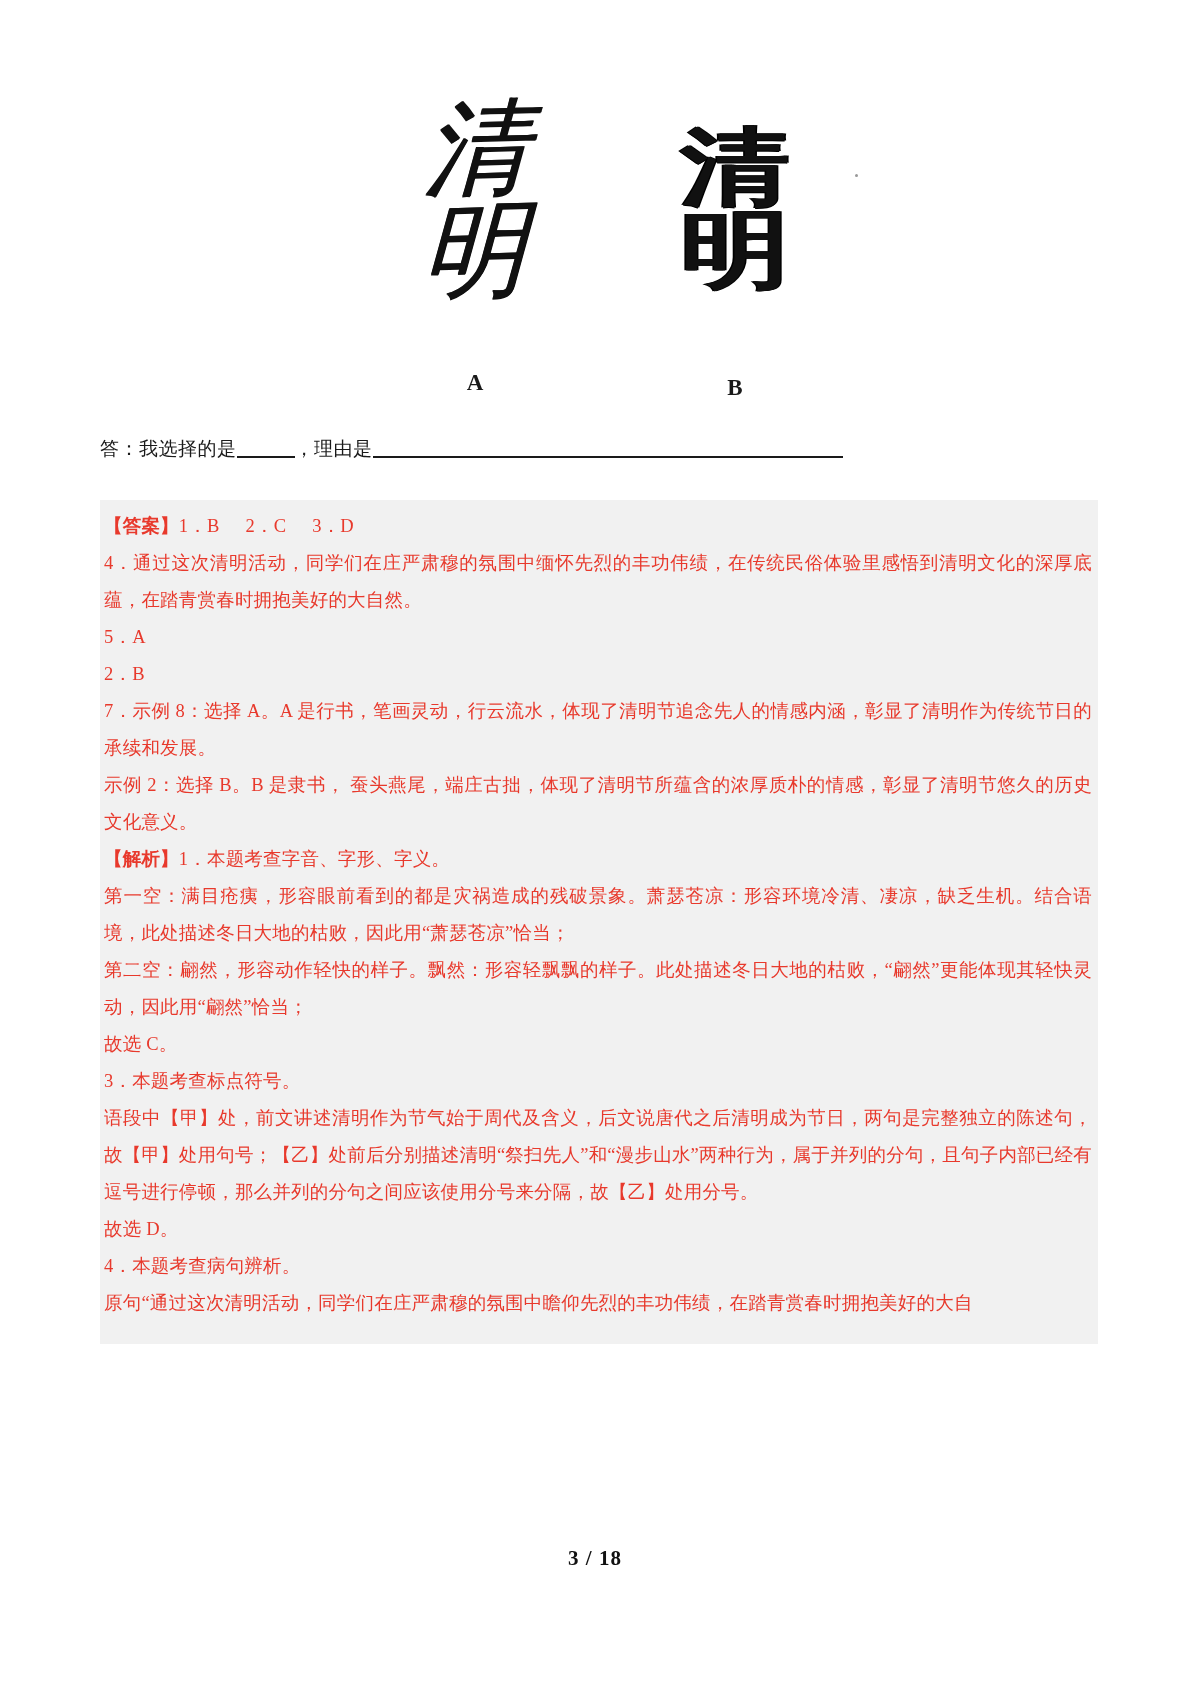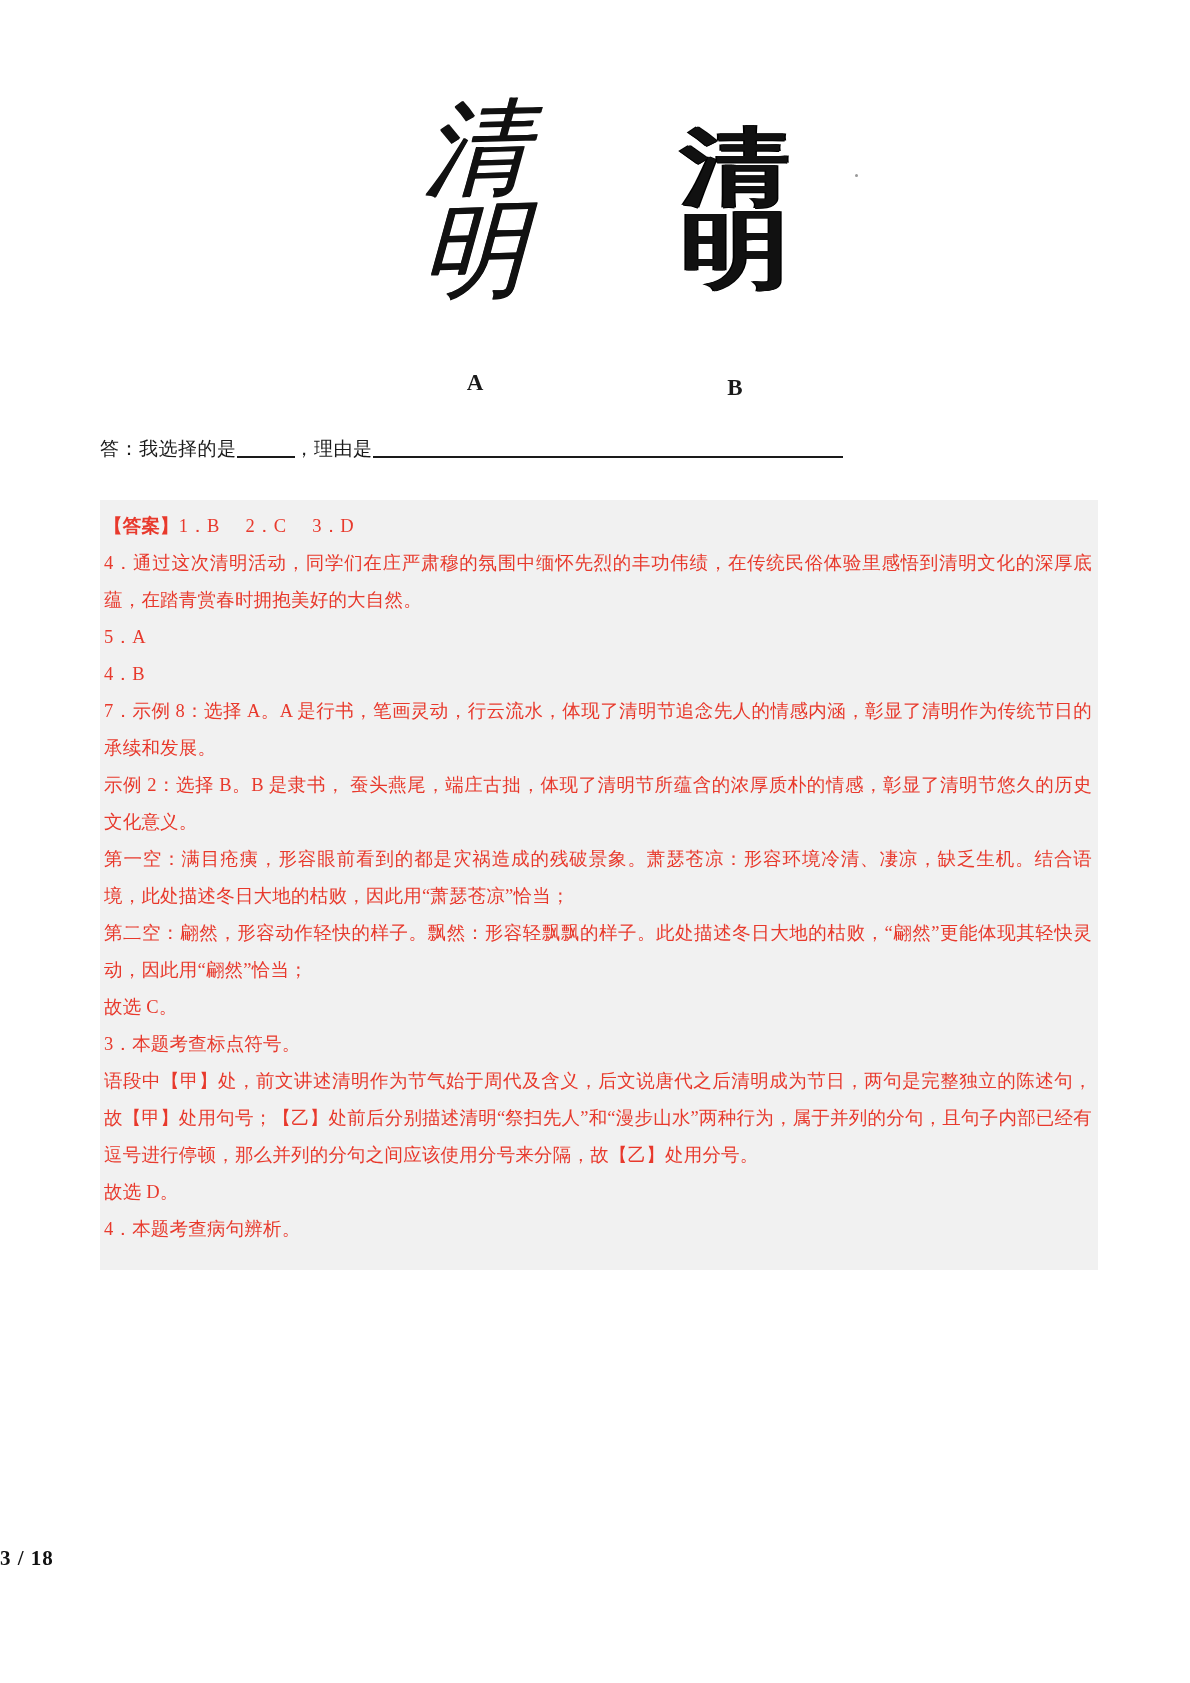--- a/index.html
+++ b/index.html
@@ -136,20 +136,21 @@
     font-weight: bold;
   }
   .ans-p .sp { display: inline-block; width: 26px; }
 
   
   .footer {
     position: absolute;
     left: 0;
     top: 1546px;
     width: 1190px;
+    text-align: center;
     font-family: "Liberation Serif", serif;
     font-weight: bold;
     font-size: 21px;
     color: #111111;
     letter-spacing: 1px;
   }
 </style>
 </head>
 <body>
 
@@ -184,43 +185,45 @@
   </div>
 
   <div class="answer-block">
 
     <p class="ans-p nowrap"><b class="lab">【答案】</b><span>1．B</span><span class="sp"></span><span>2．C</span><span class="sp"></span><span>3．D</span></p>
 
     <p class="ans-p">4．通过这次清明活动，同学们在庄严肃穆的氛围中缅怀先烈的丰功伟绩，在传统民俗体验里感悟到清明文化的深厚底蕴，在踏青赏春时拥抱美好的大自然。</p>
 
     <p class="ans-p">5．A</p>
 
-    <p class="ans-p">4．B</p>
+    <p class="ans-p">2．B</p>
 
     <p class="ans-p">7．示例 8：选择 A。A 是行书，笔画灵动，行云流水，体现了清明节追念先人的情感内涵，彰显了清明作为传统节日的承续和发展。</p>
 
     <p class="ans-p">示例 2：选择 B。B 是隶书， 蚕头燕尾，端庄古拙，体现了清明节所蕴含的浓厚质朴的情感，彰显了清明节悠久的历史文化意义。</p>
 
+    <p class="ans-p"><b class="lab">【解析】</b><span>1．本题考查字音、字形、字义。</span></p>
 
 
 
     <p class="ans-p">第一空：满目疮痍，形容眼前看到的都是灾祸造成的残破景象。萧瑟苍凉：形容环境冷清、凄凉，缺乏生机。结合语境，此处描述冬日大地的枯败，因此用“萧瑟苍凉”恰当；</p>
 
     <p class="ans-p">第二空：翩然，形容动作轻快的样子。飘然：形容轻飘飘的样子。此处描述冬日大地的枯败，“翩然”更能体现其轻快灵动，因此用“翩然”恰当；</p>
 
     <p class="ans-p">故选 C。</p>
 
     <p class="ans-p">3．本题考查标点符号。</p>
 
     <p class="ans-p">语段中【甲】处，前文讲述清明作为节气始于周代及含义，后文说唐代之后清明成为节日，两句是完整独立的陈述句，故【甲】处用句号；【乙】处前后分别描述清明“祭扫先人”和“漫步山水”两种行为，属于并列的分句，且句子内部已经有逗号进行停顿，那么并列的分句之间应该使用分号来分隔，故【乙】处用分号。</p>
 
     <p class="ans-p">故选 D。</p>
 
     <p class="ans-p">4．本题考查病句辨析。</p>
 
+    <p class="ans-p nowrap">原句“通过这次清明活动，同学们在庄严肃穆的氛围中瞻仰先烈的丰功伟绩，在踏青赏春时拥抱美好的大自</p>
 
   </div>
 
   <div class="footer">
     <span>3 / 18</span>
   </div>
 
 </div>
 
 </body></html>

